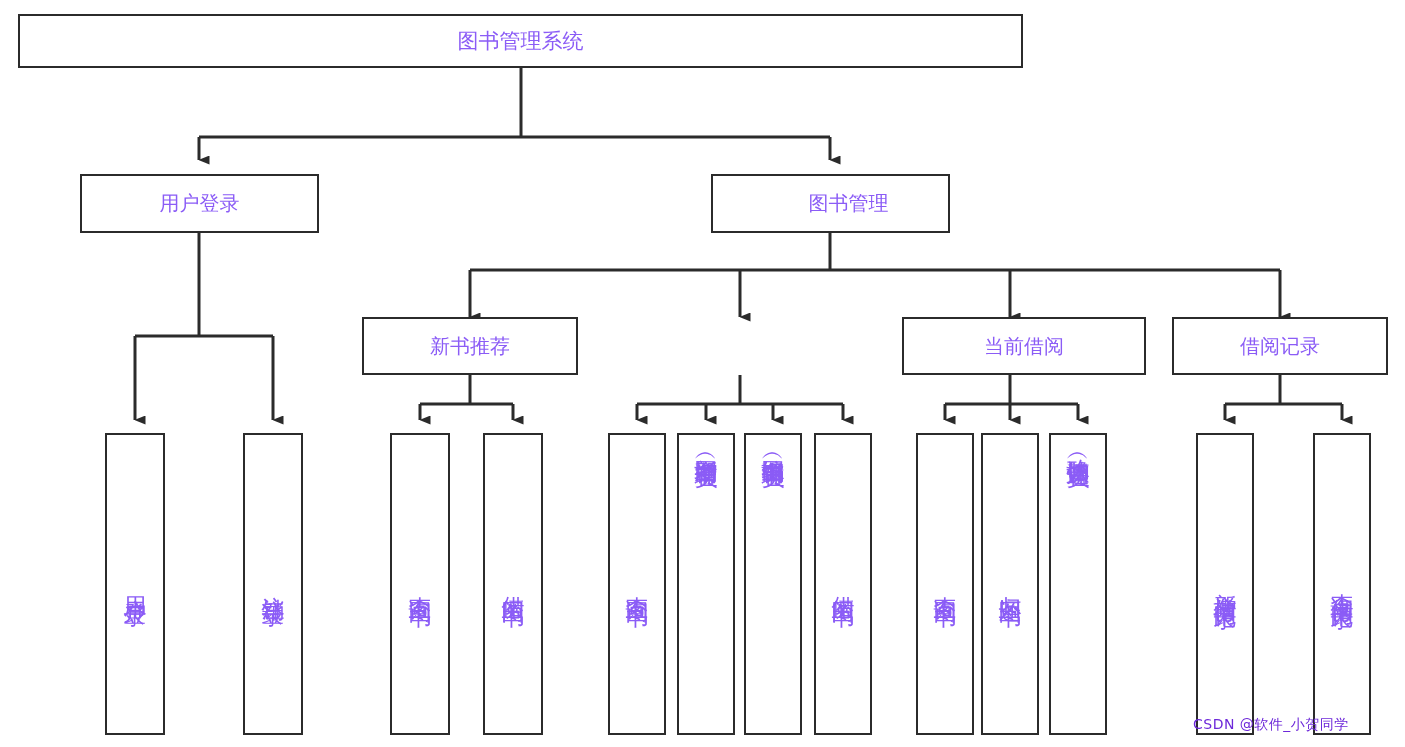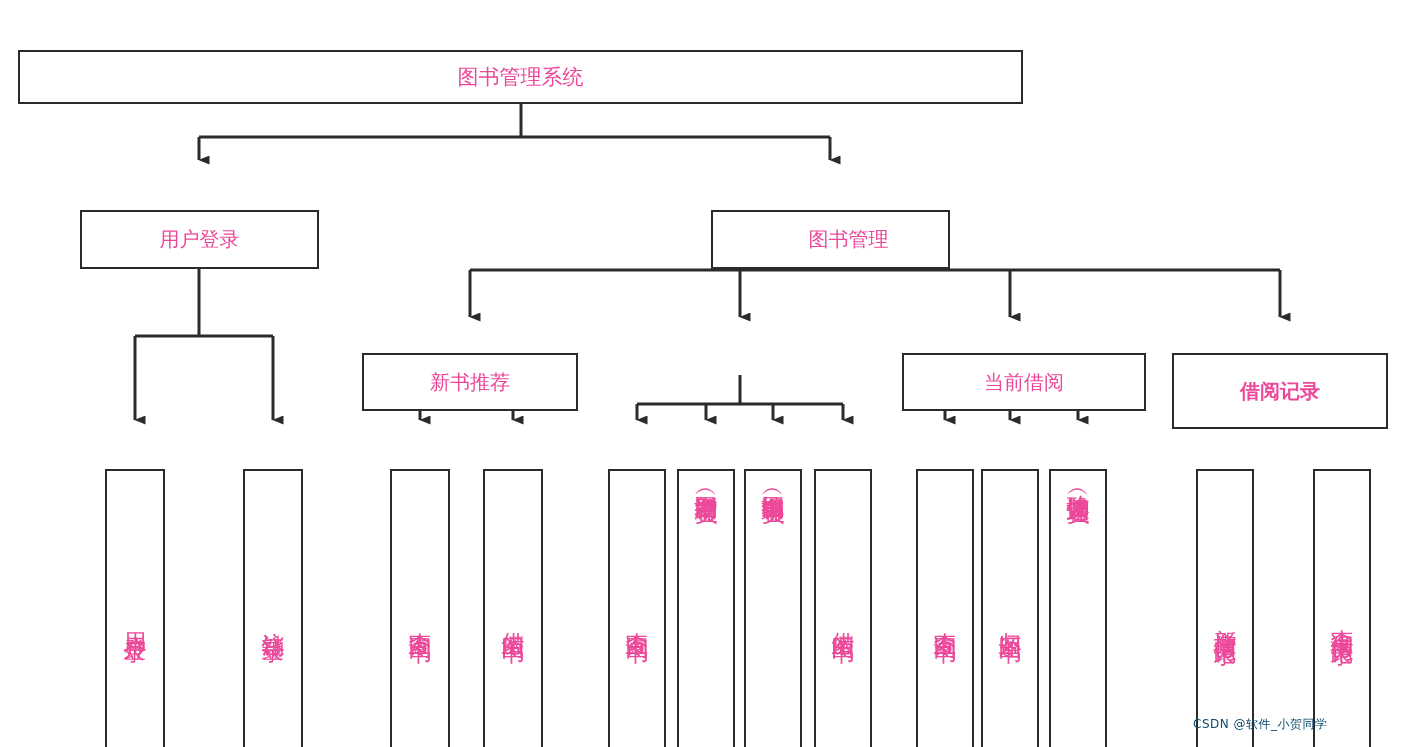--- a/index.html
+++ b/index.html
@@ -27,22 +27,21 @@
     pointer-events: none;
   }
   .node {
     position: absolute;
     box-sizing: border-box;
     background: #ffffff;
     border: 2px solid #2b2b2b;
     display: flex;
     align-items: center;
     justify-content: center;
-    color: #ec4899;
-    margin-top: 36px;
+    color: #8b5cf6;
   }
   .node .label {
     display: block;
     text-align: center;
     line-height: 1.15;
     white-space: nowrap;
   }
   
   .node.root {
     border-width: 2px;
@@ -71,22 +70,22 @@
   .node.leaf.tall-text .label {
     font-size: 23px;
     letter-spacing: 1px;
   }
   .node.leaf.centered {
     align-items: center;
     padding-top: 0;
   }
   .watermark {
     position: absolute;
-    font-size: 12px;
-    color: #0c4a6e;
+    font-size: 14px;
+    color: #6d28d9;
     white-space: nowrap;
     letter-spacing: 0.5px;
   }
 </style>
 </head>
 <body>
 
 <div id="diagram-canvas">
 
   <svg id="edge-layer" viewBox="0 0 1405 747" width="1405" height="747" xmlns="http://www.w3.org/2000/svg">
@@ -149,21 +148,21 @@
   <div class="node branch" style="left:711px; top:174px; width:239px; height:59px;padding-left:36px;">
     <span class="label">图书管理</span>
   </div>
 
   <div class="node branch" style="left:362px; top:317px; width:216px; height:58px;">
     <span class="label">新书推荐</span>
   </div>
   <div class="node branch" style="left:902px; top:317px; width:244px; height:58px;">
     <span class="label">当前借阅</span>
   </div>
-  <div class="node branch" style="left:1172px; top:317px; width:216px; height:76px;font-weight:bold;">
+  <div class="node branch" style="left:1172px; top:317px; width:216px; height:58px;">
     <span class="label">借阅记录</span>
   </div>
 
   <div class="node leaf centered" style="left:105px; top:433px; width:60px; height:302px;">
     <span class="label">用户登录</span>
   </div>
   <div class="node leaf centered" style="left:243px; top:433px; width:60px; height:302px;">
     <span class="label">注销登录</span>
   </div>
 

